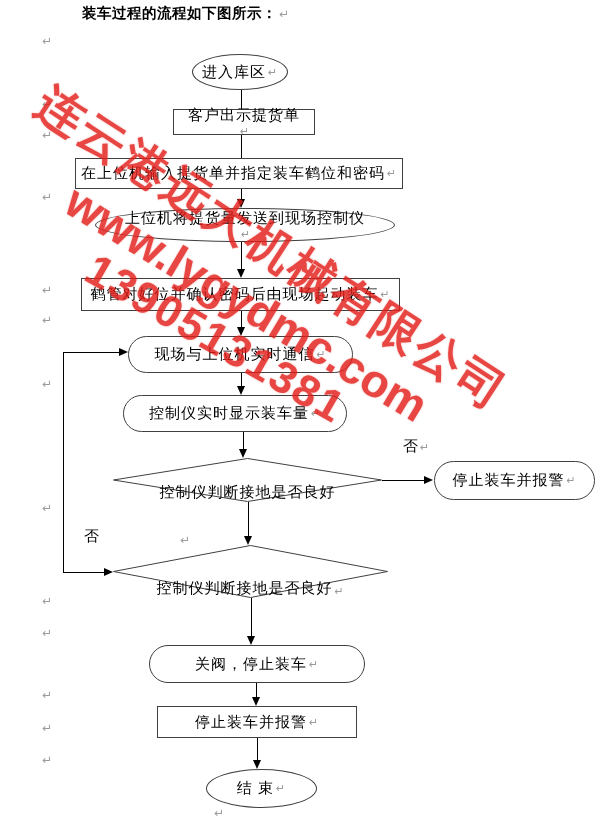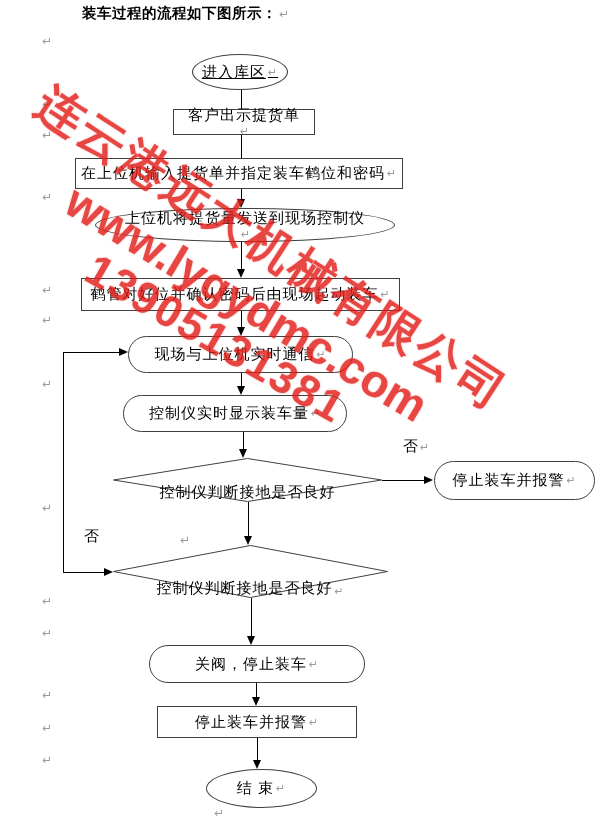--- a/index.html
+++ b/index.html
@@ -89,21 +89,21 @@
 
   <div class="line" style="left:382px;top:480px;width:42px;height:1px;"></div>
   <div class="ah-right" style="left:424px;top:476px;"></div>
 
   <div class="line" style="left:63px;top:352px;width:1px;height:221px;"></div>
   <div class="line" style="left:63px;top:352px;width:56px;height:1px;"></div>
   <div class="ah-right" style="left:119px;top:348px;"></div>
   <div class="line" style="left:63px;top:572px;width:41px;height:1px;"></div>
   <div class="ah-right" style="left:104px;top:568px;"></div>
 
-  <div class="node ellipse" style="left:192px;top:54px;width:96px;height:36px;text-decoration:underline;">
+  <div class="node ellipse" style="left:192px;top:54px;width:96px;height:36px;">
     <span>进入库区</span>
       <span class="pm">↵</span>
   </div>
 
   <div class="node" style="left:173px;top:109px;width:142px;height:26px;flex-direction:column;">
     <span>客户出示提货单</span>
       <span class="pm">↵</span>
   </div>
 
   <div class="node" style="left:75px;top:158px;width:328px;height:31px;">

